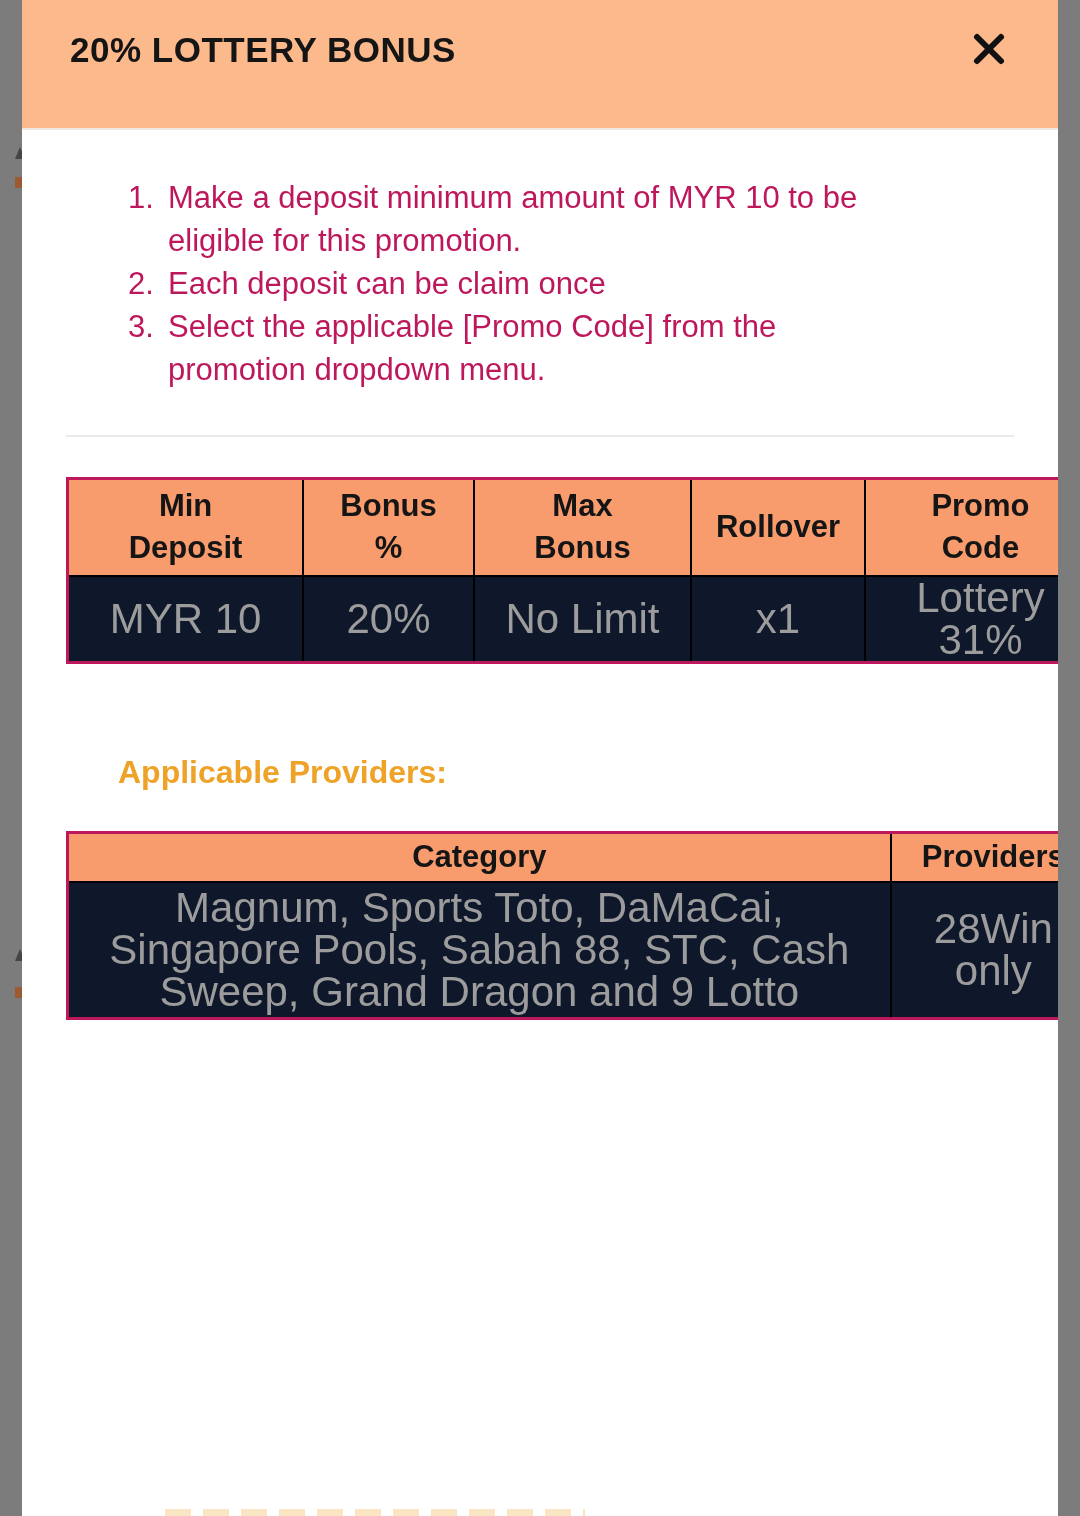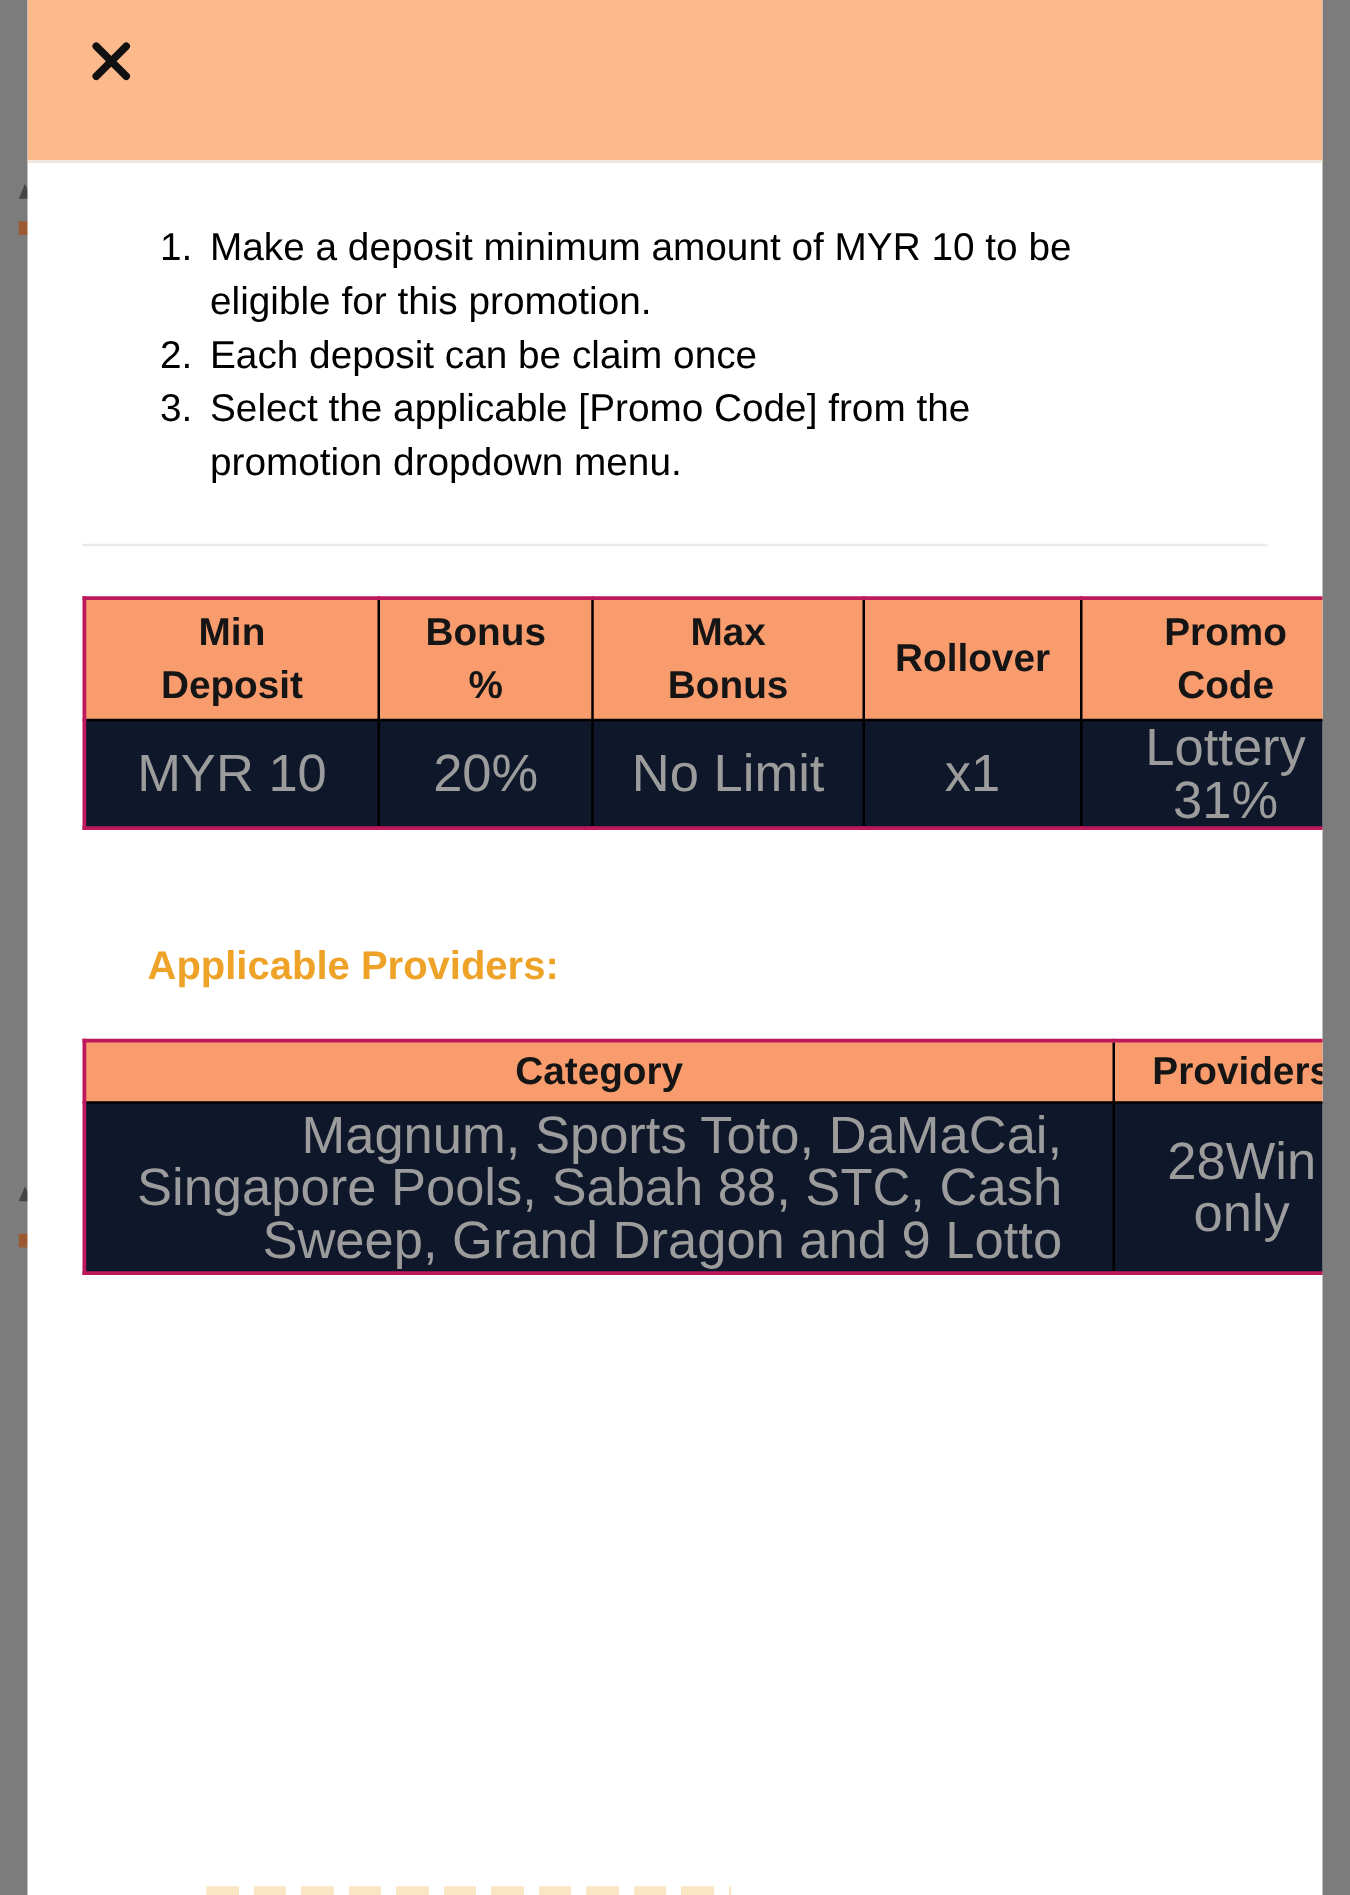--- a/index.html
+++ b/index.html
@@ -71,21 +71,21 @@
     color: #efa228;
   }
 
   ol.claim-steps {
     margin: 46px 0 0 62px;
     max-width: 742px;
     list-style: none;
     counter-reset: step;
     font-size: 31px;
     line-height: 43px;
-    color: #000000;
+    color: #be185d;
   }
   ol.claim-steps li {
     counter-increment: step;
     position: relative;
     padding-left: 40px;
   }
   ol.claim-steps li::before {
     content: counter(step) ".";
     position: absolute;
     left: 0; top: 0;
@@ -134,21 +134,21 @@
   .details-table .col-2 { width: 16.6%; }
   .details-table .col-3 { width: 21.1%; }
   .details-table .col-4 { width: 16.9%; }
   .details-table .col-5 { width: 22.5%; }
 
   .providers-table { margin-top: 44px; }
   .providers-table th { height: 50px; font-size: 32px; }
   .providers-table td { height: 136px; }
   .providers-table .col-cat { width: 80%; }
   .providers-table .col-prov { width: 20%; }
-  .providers-table td.cat-cell { padding: 0 40px; text-align: right; }
+  .providers-table td.cat-cell { padding: 0 40px; }
 
   
   .cutoff-heading {
     position: absolute;
     left: 143px; bottom: 0;
     width: 420px; height: 7px;
     overflow: hidden;
     background: repeating-linear-gradient(
       90deg,
       rgba(239,162,40,0.55) 0 26px,
@@ -161,20 +161,21 @@
 <body>
 
 <div class="bg-artifact bg-tri" style="top:147px"></div>
 <div class="bg-artifact bg-sq" style="top:177px"></div>
 <div class="bg-artifact bg-tri" style="top:949px"></div>
 <div class="bg-artifact bg-sq" style="top:987px"></div>
 
 <div class="modal">
 
   <div class="modal-header">
+    <div class="modal-title">20% LOTTERY BONUS</div>
     <button class="close-btn">
       <span>
         <svg width="38" height="38" viewBox="0 0 38 38">
           <line x1="7" y1="7" x2="31" y2="31" stroke="#111" stroke-width="6" stroke-linecap="round"></line>
           <line x1="31" y1="7" x2="7" y2="31" stroke="#111" stroke-width="6" stroke-linecap="round"></line>
         </svg>
       </span>
     </button>
   </div>
 

